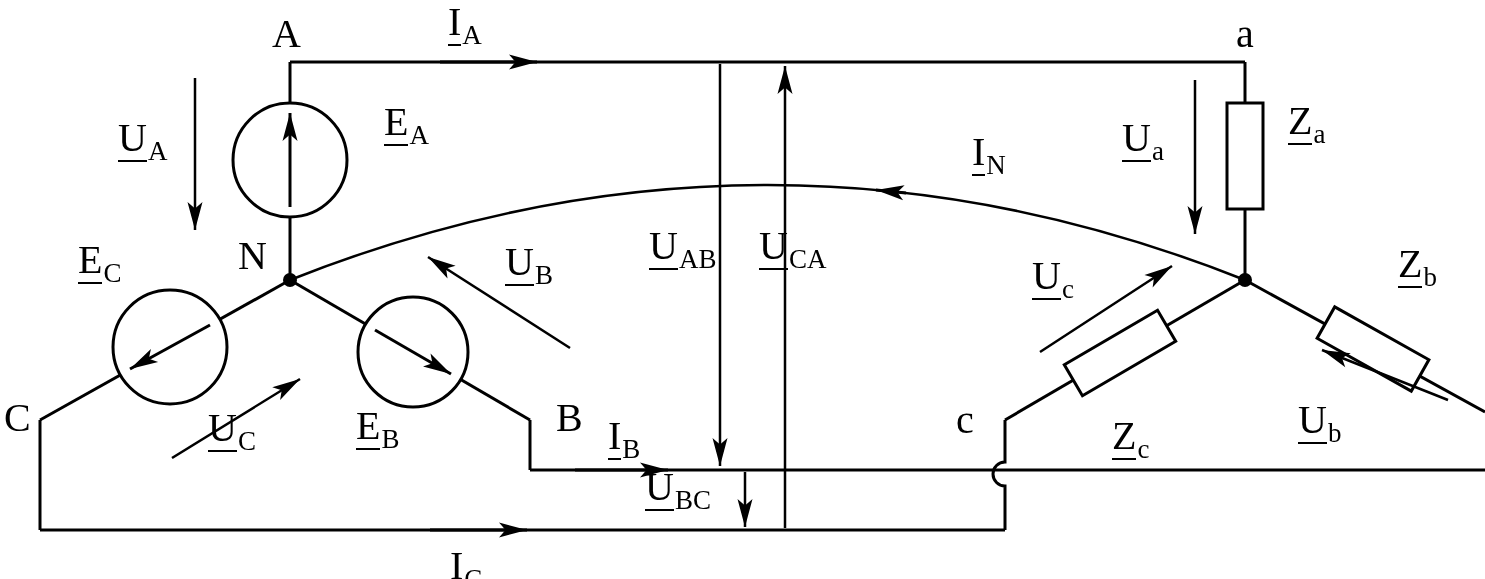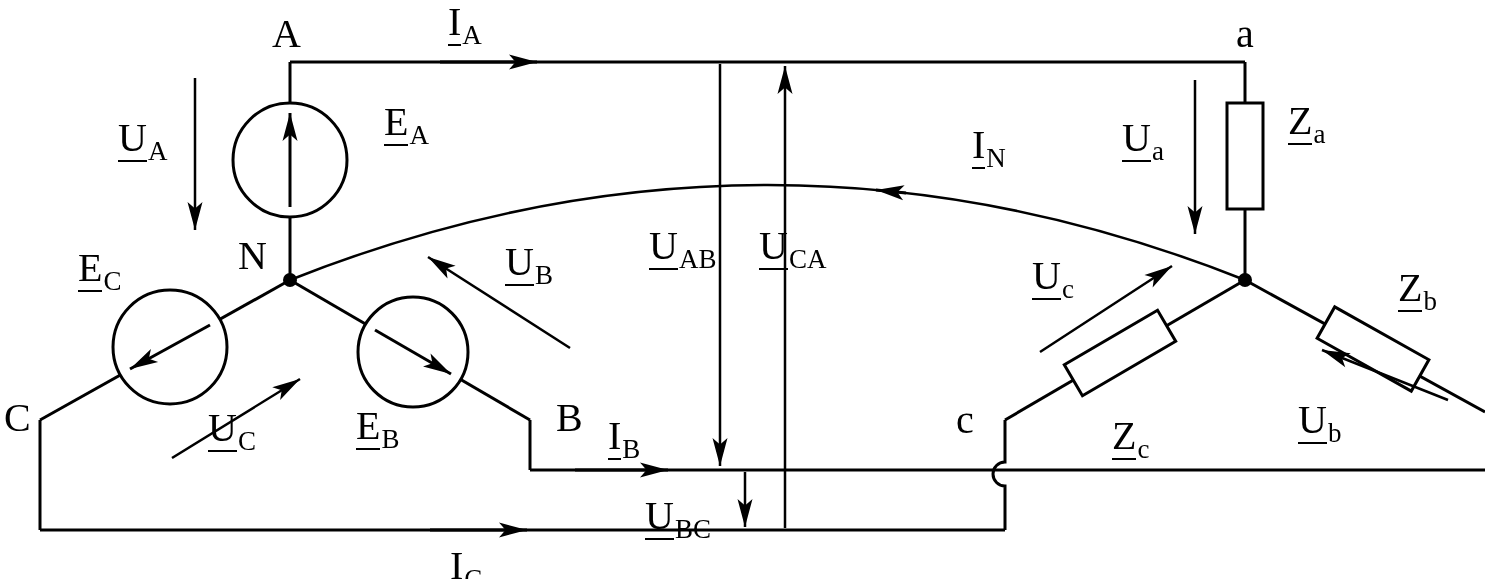--- a/index.html
+++ b/index.html
@@ -87,36 +87,36 @@
     <div class="lbl" style="left:272px;top:14px"><span class="m">A</span></div>
     <div class="lbl" style="left:1236px;top:14px"><span class="m">a</span></div>
     <div class="lbl" style="left:238px;top:236px"><span class="m">N</span></div>
     <div class="lbl" style="left:4px;top:398px"><span class="m">C</span></div>
     <div class="lbl" style="left:556px;top:398px"><span class="m">B</span></div>
     <div class="lbl" style="left:956px;top:400px"><span class="m">c</span></div>
 
     <div class="lbl" style="left:448px;top:2px"><span class="m u">I</span><span class="s">A</span></div>
     <div class="lbl" style="left:608px;top:416px"><span class="m u">I</span><span class="s">B</span></div>
     <div class="lbl" style="left:450px;top:546px"><span class="m u">I</span><span class="s">C</span></div>
-    <div class="lbl" style="left:972px;top:125px"><span class="m u">I</span><span class="s">N</span></div>
+    <div class="lbl" style="left:972px;top:132px"><span class="m u">I</span><span class="s">N</span></div>
 
     <div class="lbl" style="left:118px;top:118px"><span class="m u">U</span><span class="s">A</span></div>
     <div class="lbl" style="left:505px;top:242px"><span class="m u">U</span><span class="s">B</span></div>
     <div class="lbl" style="left:208px;top:408px"><span class="m u">U</span><span class="s">C</span></div>
 
     <div class="lbl" style="left:649px;top:226px"><span class="m u">U</span><span class="s">AB</span></div>
     <div class="lbl" style="left:759px;top:226px"><span class="m u">U</span><span class="s">CA</span></div>
-    <div class="lbl" style="left:645px;top:496px"><span class="m u">U</span><span class="s">BC</span></div>
+    <div class="lbl" style="left:645px;top:467px"><span class="m u">U</span><span class="s">BC</span></div>
 
     <div class="lbl" style="left:384px;top:102px"><span class="m u">E</span><span class="s">A</span></div>
     <div class="lbl" style="left:356px;top:406px"><span class="m u">E</span><span class="s">B</span></div>
-    <div class="lbl" style="left:78px;top:248px"><span class="m u">E</span><span class="s">C</span></div>
+    <div class="lbl" style="left:78px;top:240px"><span class="m u">E</span><span class="s">C</span></div>
 
     <div class="lbl" style="left:1122px;top:118px"><span class="m u">U</span><span class="s">a</span></div>
     <div class="lbl" style="left:1298px;top:400px"><span class="m u">U</span><span class="s">b</span></div>
     <div class="lbl" style="left:1032px;top:256px"><span class="m u">U</span><span class="s">c</span></div>
 
     <div class="lbl" style="left:1288px;top:101px"><span class="m u">Z</span><span class="s">a</span></div>
-    <div class="lbl" style="left:1398px;top:268px"><span class="m u">Z</span><span class="s">b</span></div>
+    <div class="lbl" style="left:1398px;top:244px"><span class="m u">Z</span><span class="s">b</span></div>
     <div class="lbl" style="left:1112px;top:416px"><span class="m u">Z</span><span class="s">c</span></div>
   </div>
 
 </div>
 
 </body></html>

